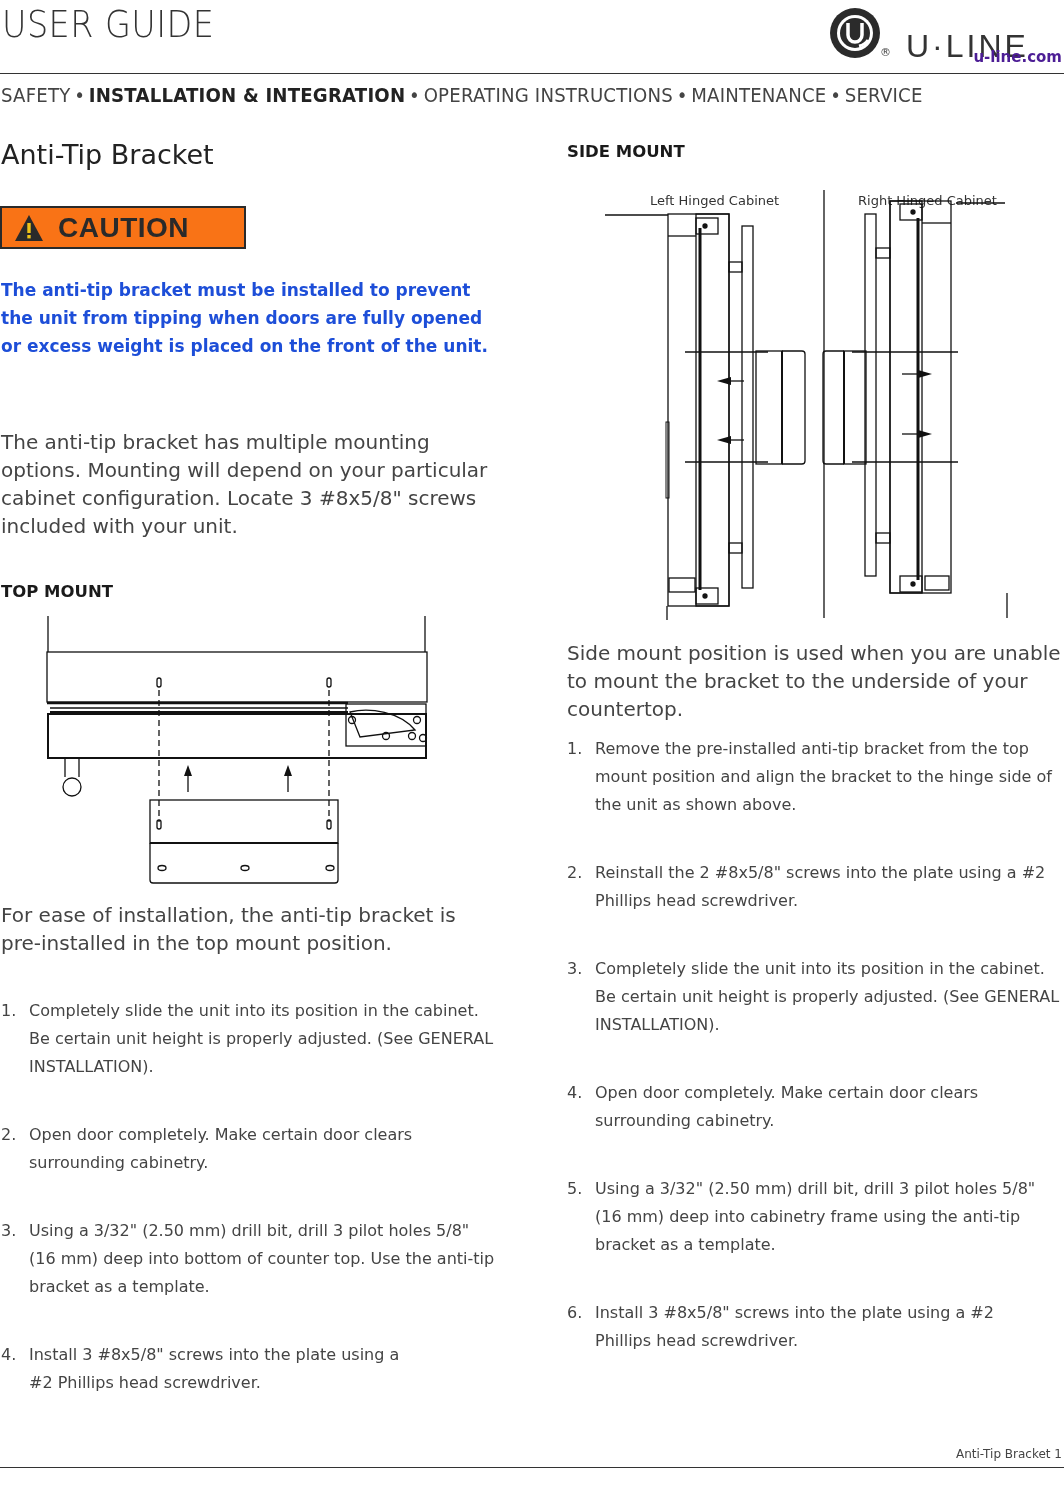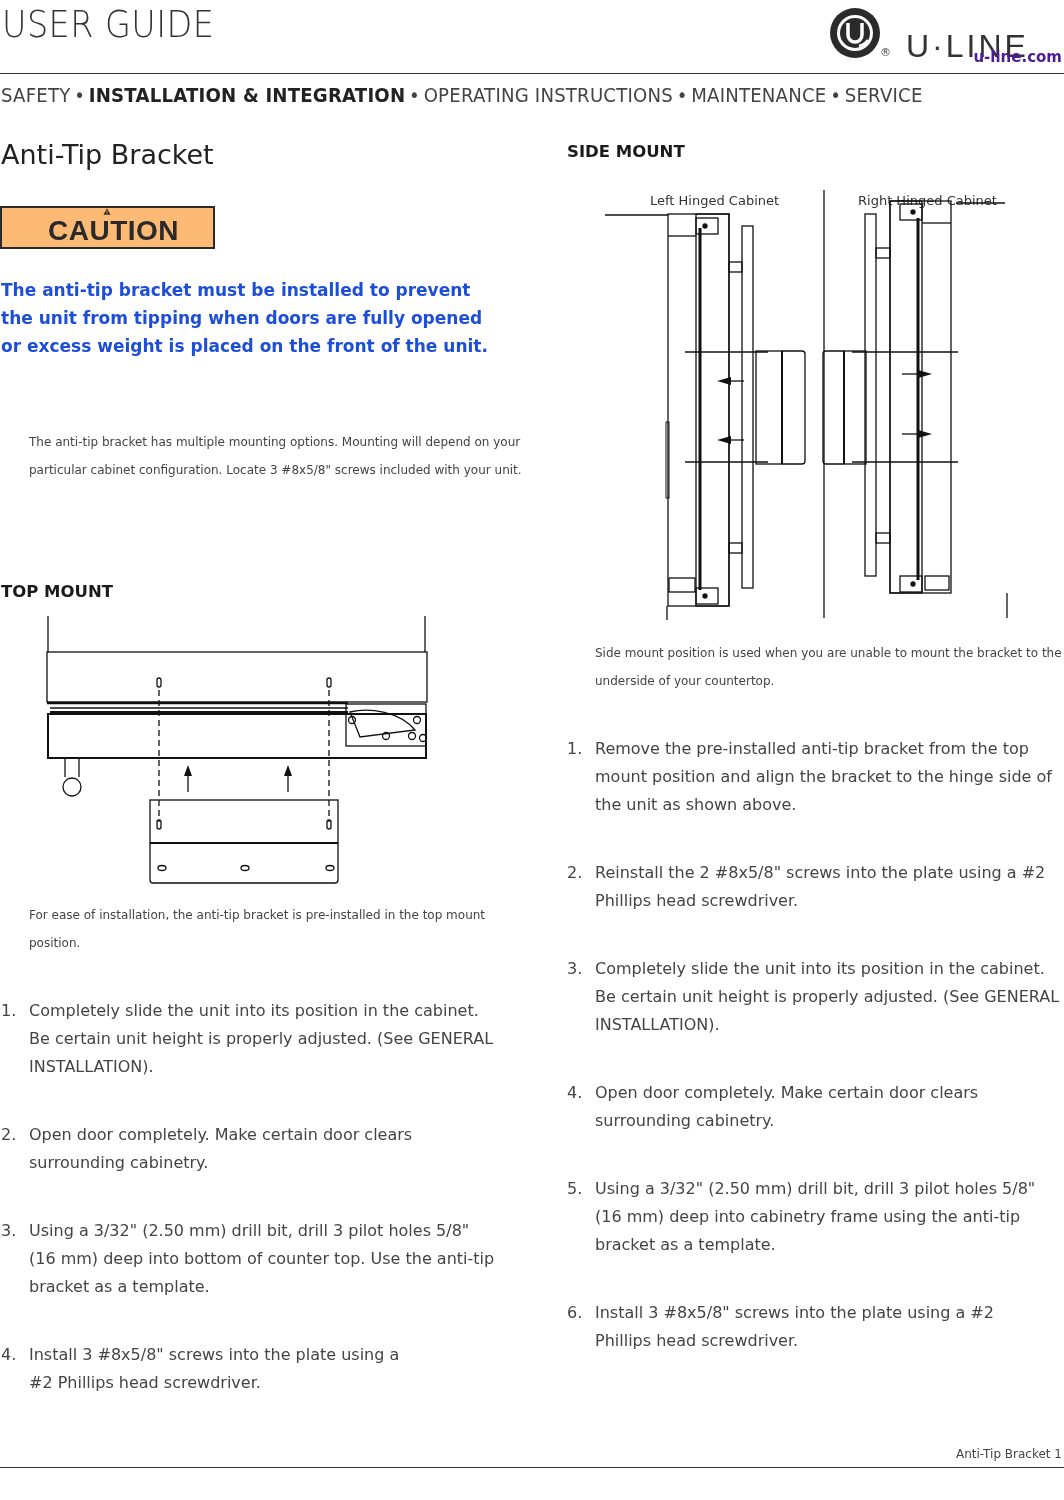--- a/index.html
+++ b/index.html
@@ -13,27 +13,27 @@
   .logo-reg { position: absolute; left: 52px; top: 42px; font-size: 11px; color: #444; }
 
   .header-rule { position: absolute; left: 0; top: 73px; width: 1064px; height: 1px; background: #333; }
 
   .nav { position: absolute; left: 1px; top: 84px; font-size: 19.5px; color: #444; white-space: nowrap; transform: scaleX(0.93); transform-origin: left top; letter-spacing: 0.2px; }
   .nav .active { font-weight: bold; color: #222; }
   .nav .sep { margin: 0 4px; }
 
   .page-heading { position: absolute; left: 1px; top: 139px; font-size: 27px; color: #222; font-weight: 400; }
 
-  .caution { position: absolute; left: 0; top: 206px; width: 215px; height: 43px; background: #fdba74; border: 2px solid #2a2a2a; display: flex; align-items: center; padding-left: 12px; flex-direction: column; }
+  .caution { position: absolute; left: 0; top: 206px; width: 246px; height: 43px; background: #f97316; border: 2px solid #2a2a2a; display: flex; align-items: center; padding-left: 12px; }
   .caution .tri { width: 30px; height: 28px; margin-right: 14px; }
   .caution .word { font-family: "Liberation Sans", sans-serif; font-weight: bold; font-size: 28px; color: #2a2a2a; letter-spacing: 0.5px; }
 
   .warn-text { position: absolute; left: 1px; top: 276px; width: 495px; font-weight: bold; font-size: 17px; line-height: 28px; color: #1d4ed8; }
 
-  .para { position: absolute; font-size: 12px; line-height: 28px; color: #444; margin-left: 28px; }
+  .para { position: absolute; font-size: 20px; line-height: 28px; color: #444; }
   .sub-heading { position: absolute; font-weight: bold; font-size: 16.5px; color: #1a1a1a; }
 
   .steps { position: absolute; list-style: none; font-size: 16px; line-height: 28px; color: #444; }
   .steps li { position: relative; padding-left: 28px; margin-bottom: 40px; }
   .steps li .num { position: absolute; left: 0; top: 0; }
 
   .fig { position: absolute; }
   .fig-label { position: absolute; font-size: 13px; color: #333; }
 
   .footer-rule { position: absolute; left: 0; top: 1467px; width: 1064px; height: 1px; background: #333; }

